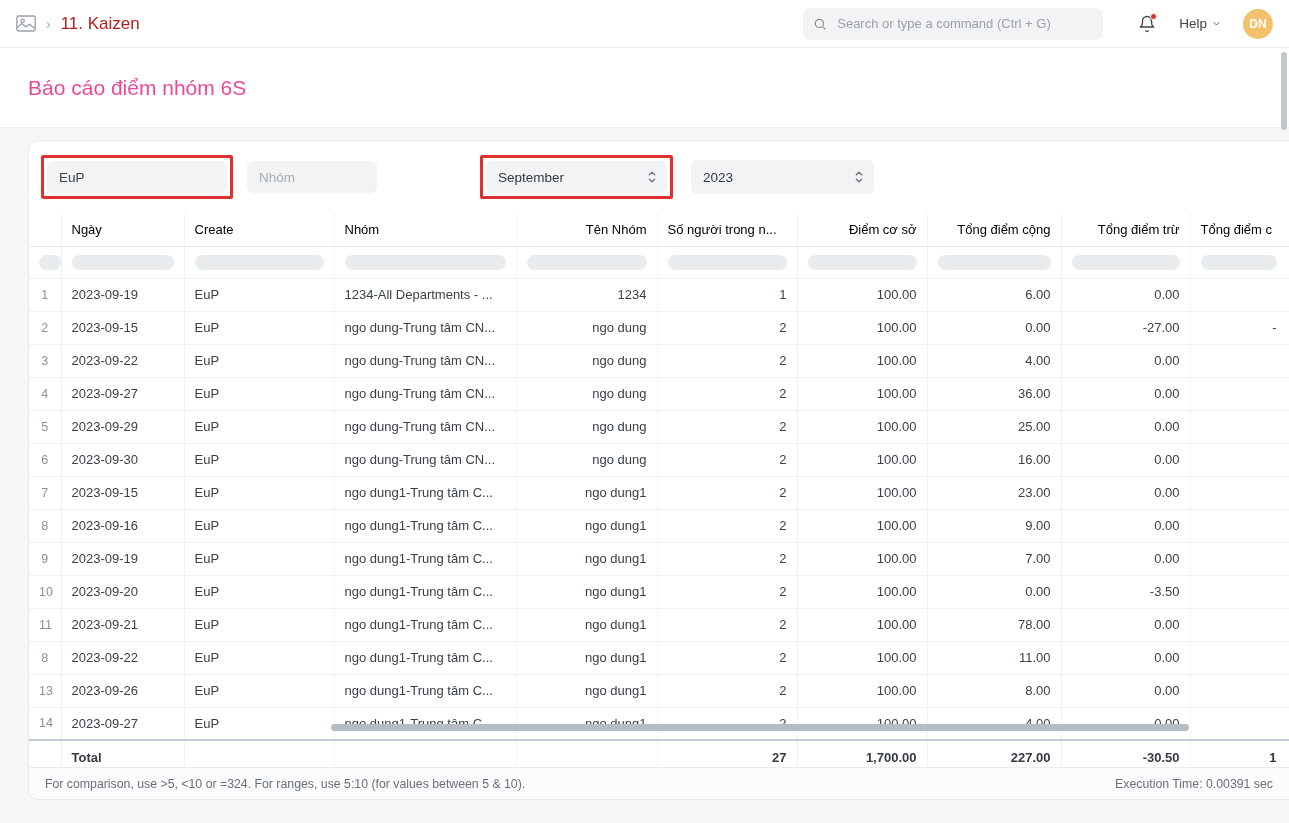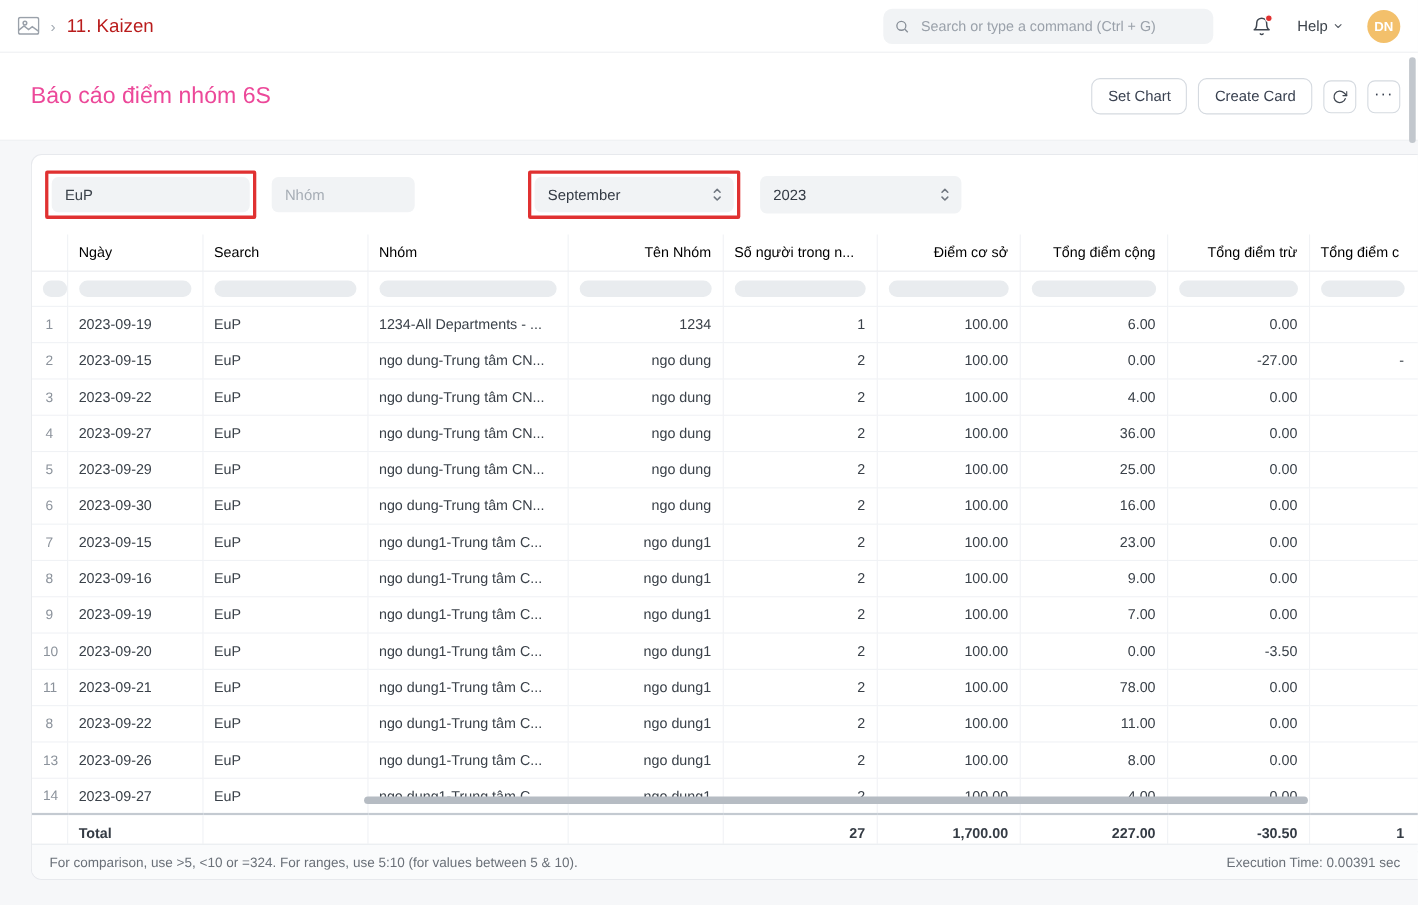--- a/index.html
+++ b/index.html
@@ -154,33 +154,20 @@
     <svg width="9" height="9" viewBox="0 0 24 24" fill="none" stroke="#555b64" stroke-width="2.6" stroke-linecap="round" stroke-linejoin="round">
       <polyline points="5 9 12 16 19 9"></polyline>
     </svg>
   </div>
 
   <div class="avatar">DN</div>
 </div>
 
 <div class="page-header">
   <div class="page-title">Báo cáo điểm nhóm 6S</div>
-  <div class="header-actions">
-    <button class="btn">Set Chart</button>
-    <button class="btn">Create Card</button>
-    <button class="btn icon-btn">
-      <svg width="14" height="14" viewBox="0 0 24 24" fill="none" stroke="#3f4650" stroke-width="2" stroke-linecap="round" stroke-linejoin="round">
-        <polyline points="23 4 23 10 17 10"></polyline>
-          <path d="M20.49 15a9 9 0 1 1-2.12-9.36L23 10"></path>
-      </svg>
-    </button>
-    <button class="btn icon-btn">
-      <span class="more-glyph">···</span>
-    </button>
-  </div>
 </div>
 
 <div class="content">
   <div class="card">
 
     <div class="filter-bar">
       <div class="hl-wrap">
         <input id="company-input" class="filter-text" type="text" value="EuP" style="">
       </div>
       <input id="nhom-input" class="filter-text" type="text" placeholder="Nhóm" style="">
@@ -201,21 +188,21 @@
         </svg>
       </div>
     </div>
 
     <div class="table-wrap">
       <table>
         <thead>
           <tr class="hdr" id="header-row">
               <th class="c0 a-c"></th>
               <th class="c1 a-l">Ngày</th>
-              <th class="c2 a-l">Search</th>
+              <th class="c2 a-l">Create</th>
               <th class="c3 a-l">Nhóm</th>
               <th class="c4 a-r">Tên Nhóm</th>
               <th class="c5 a-l">Số người trong n...</th>
               <th class="c6 a-r">Điểm cơ sở</th>
               <th class="c7 a-r">Tổng điểm cộng</th>
               <th class="c8 a-r">Tổng điểm trừ</th>
               <th class="c9 a-l">Tổng điểm c</th>
             </tr>
           <tr class="filters" id="filter-row">
               <td class="c0">

